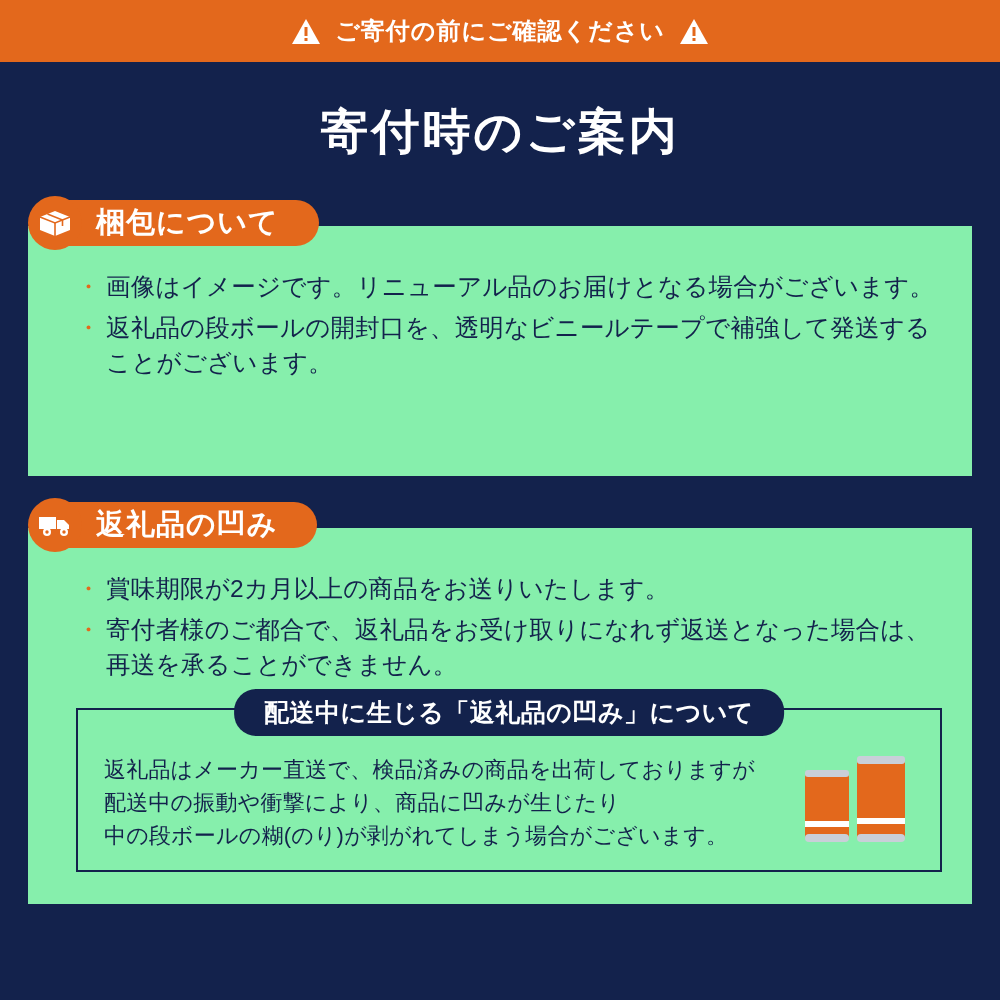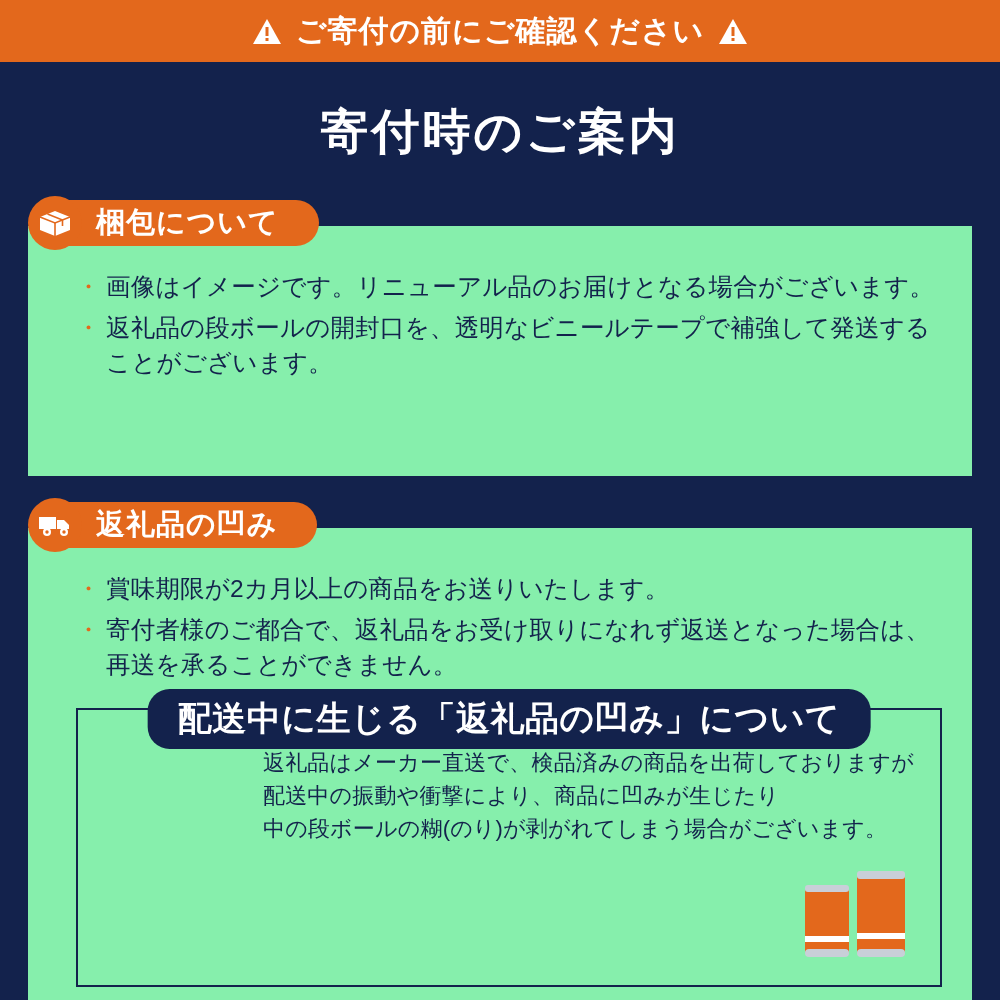--- a/index.html
+++ b/index.html
@@ -25,21 +25,21 @@
   .banner {
     height: 62px;
     background: #e3681c;
     display: flex;
     align-items: center;
     justify-content: center;
     gap: 14px;
   }
   .banner-text {
     color: #ffffff;
-    font-size: 30px;
+    font-size: 24px;
     font-weight: bold;
     letter-spacing: 1px;
     white-space: nowrap;
     font-family: Liberation Mono, monospace;
   }
   .warn-icon {
     width: 30px;
     height: 27px;
     position: relative;
     display: inline-block;
@@ -139,39 +139,38 @@
     padding: 36px 26px 18px 26px;
     box-sizing: border-box;
   }
   .sub-pill {
     position: absolute;
     top: -21px;
     left: 50%;
     transform: translateX(-50%);
     background: #13224c;
     color: #ffffff;
-    font-size: 34px;
+    font-size: 25px;
     font-weight: bold;
     border-radius: 22px;
     padding: 7px 30px;
     white-space: nowrap;
     letter-spacing: 0.5px;
   }
   .sub-text {
     color: #13224c;
     font-size: 22px;
     line-height: 1.5;
     letter-spacing: 0.2px;
   }
   .sub-body {
     display: flex;
     align-items: flex-end;
     justify-content: space-between;
     gap: 16px;
-    flex-direction: column;
   }
   .cans {
     flex: 0 0 auto;
     margin-bottom: 2px;
   }
 </style>
 </head>
 <body>
 
 <div class="page">

